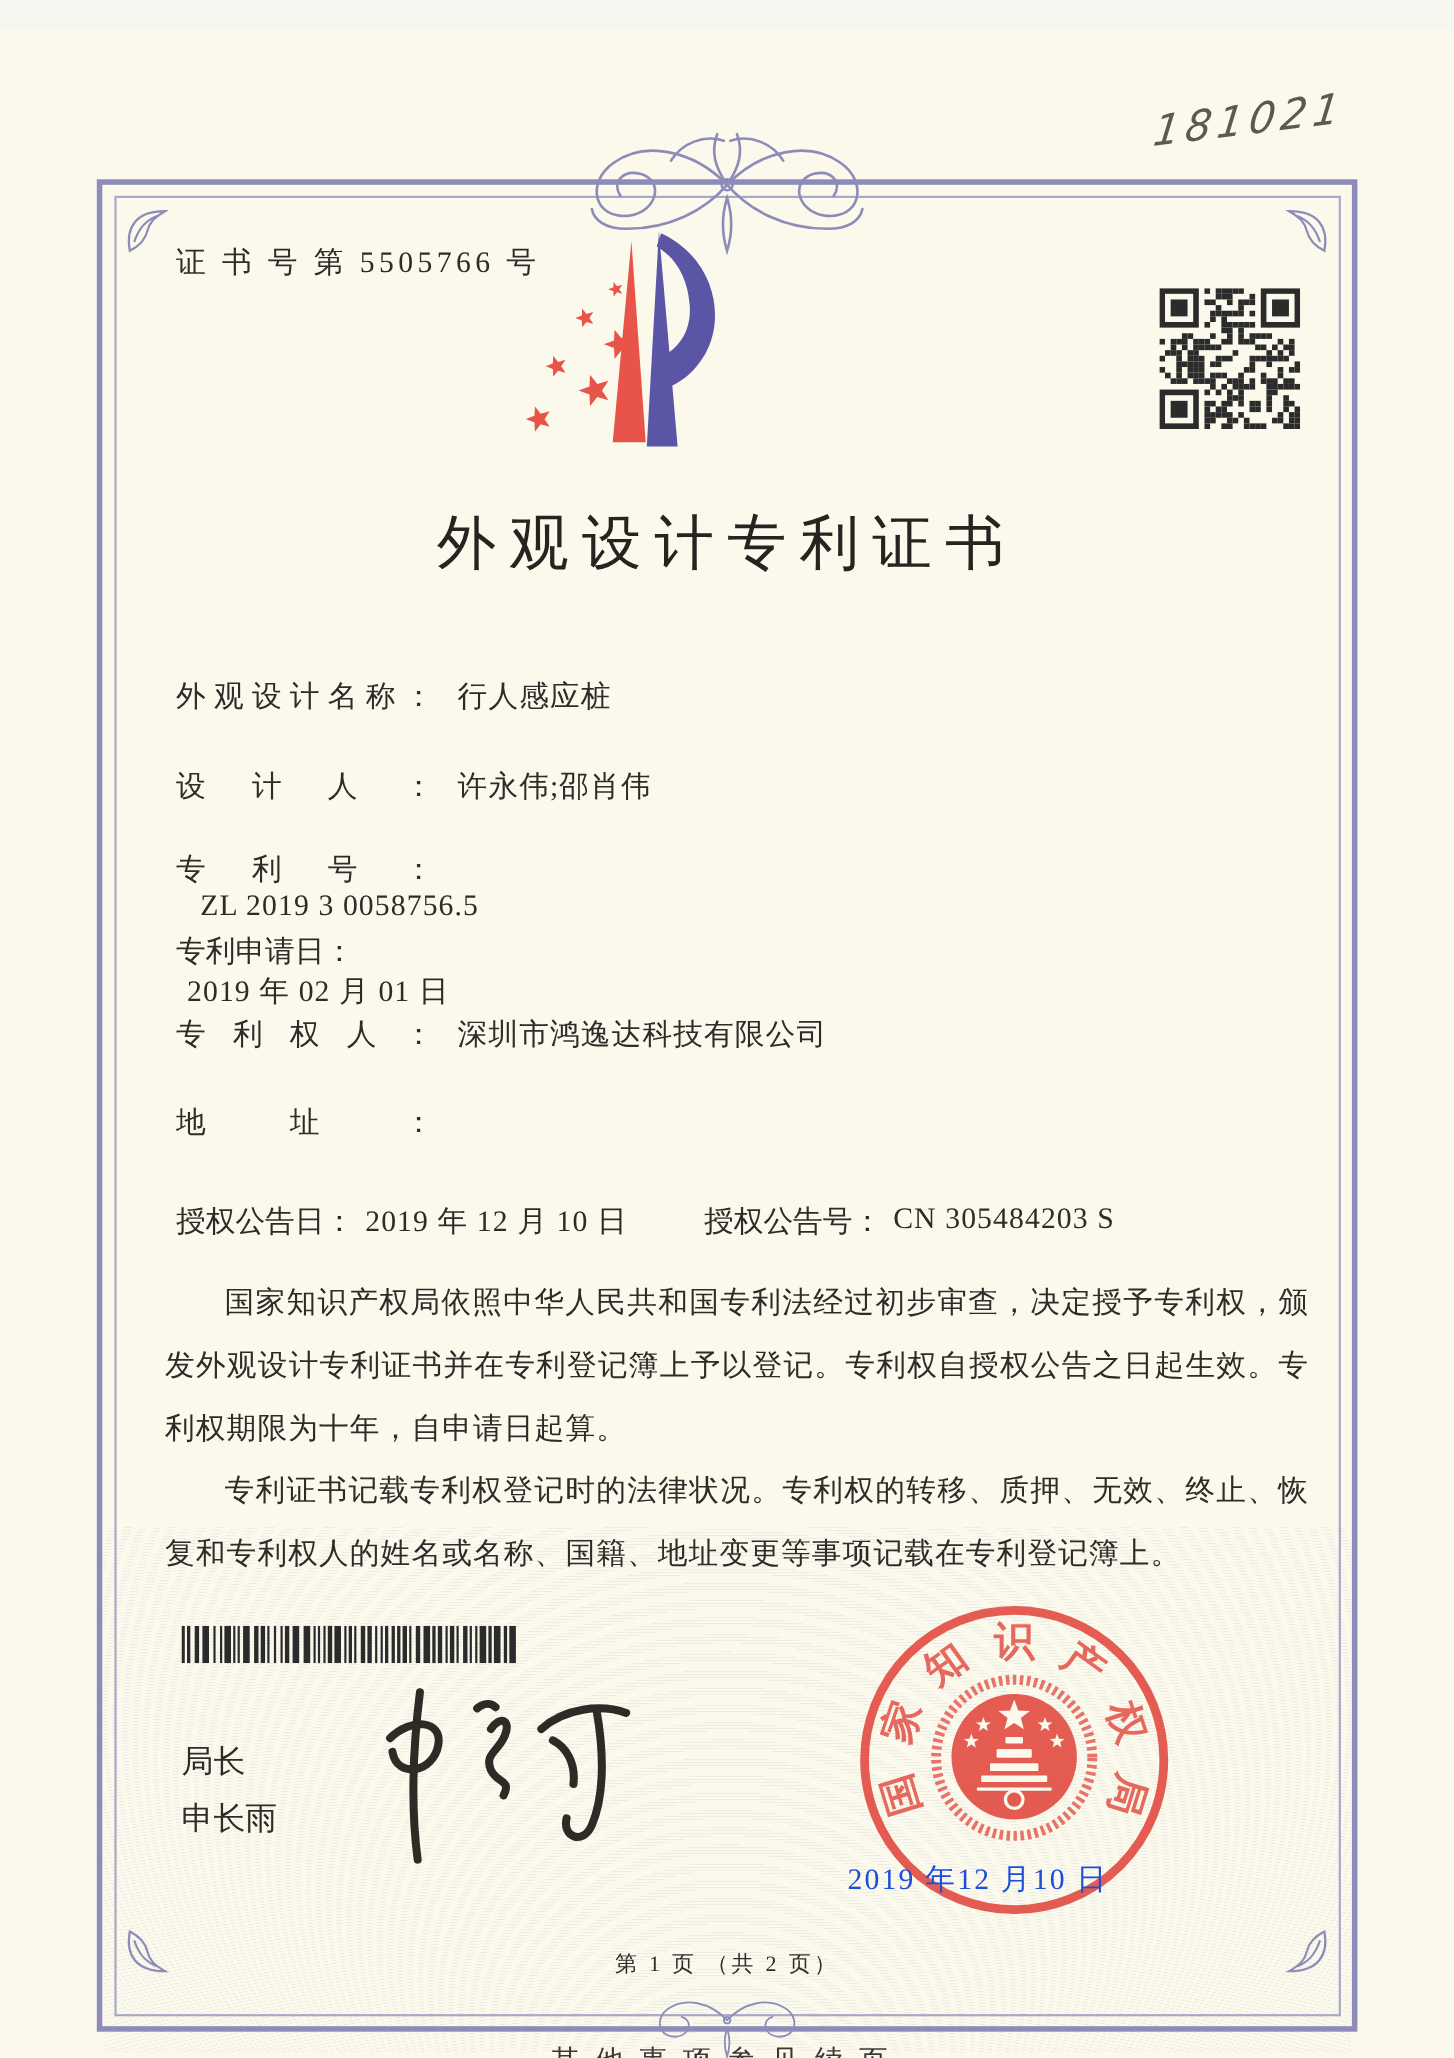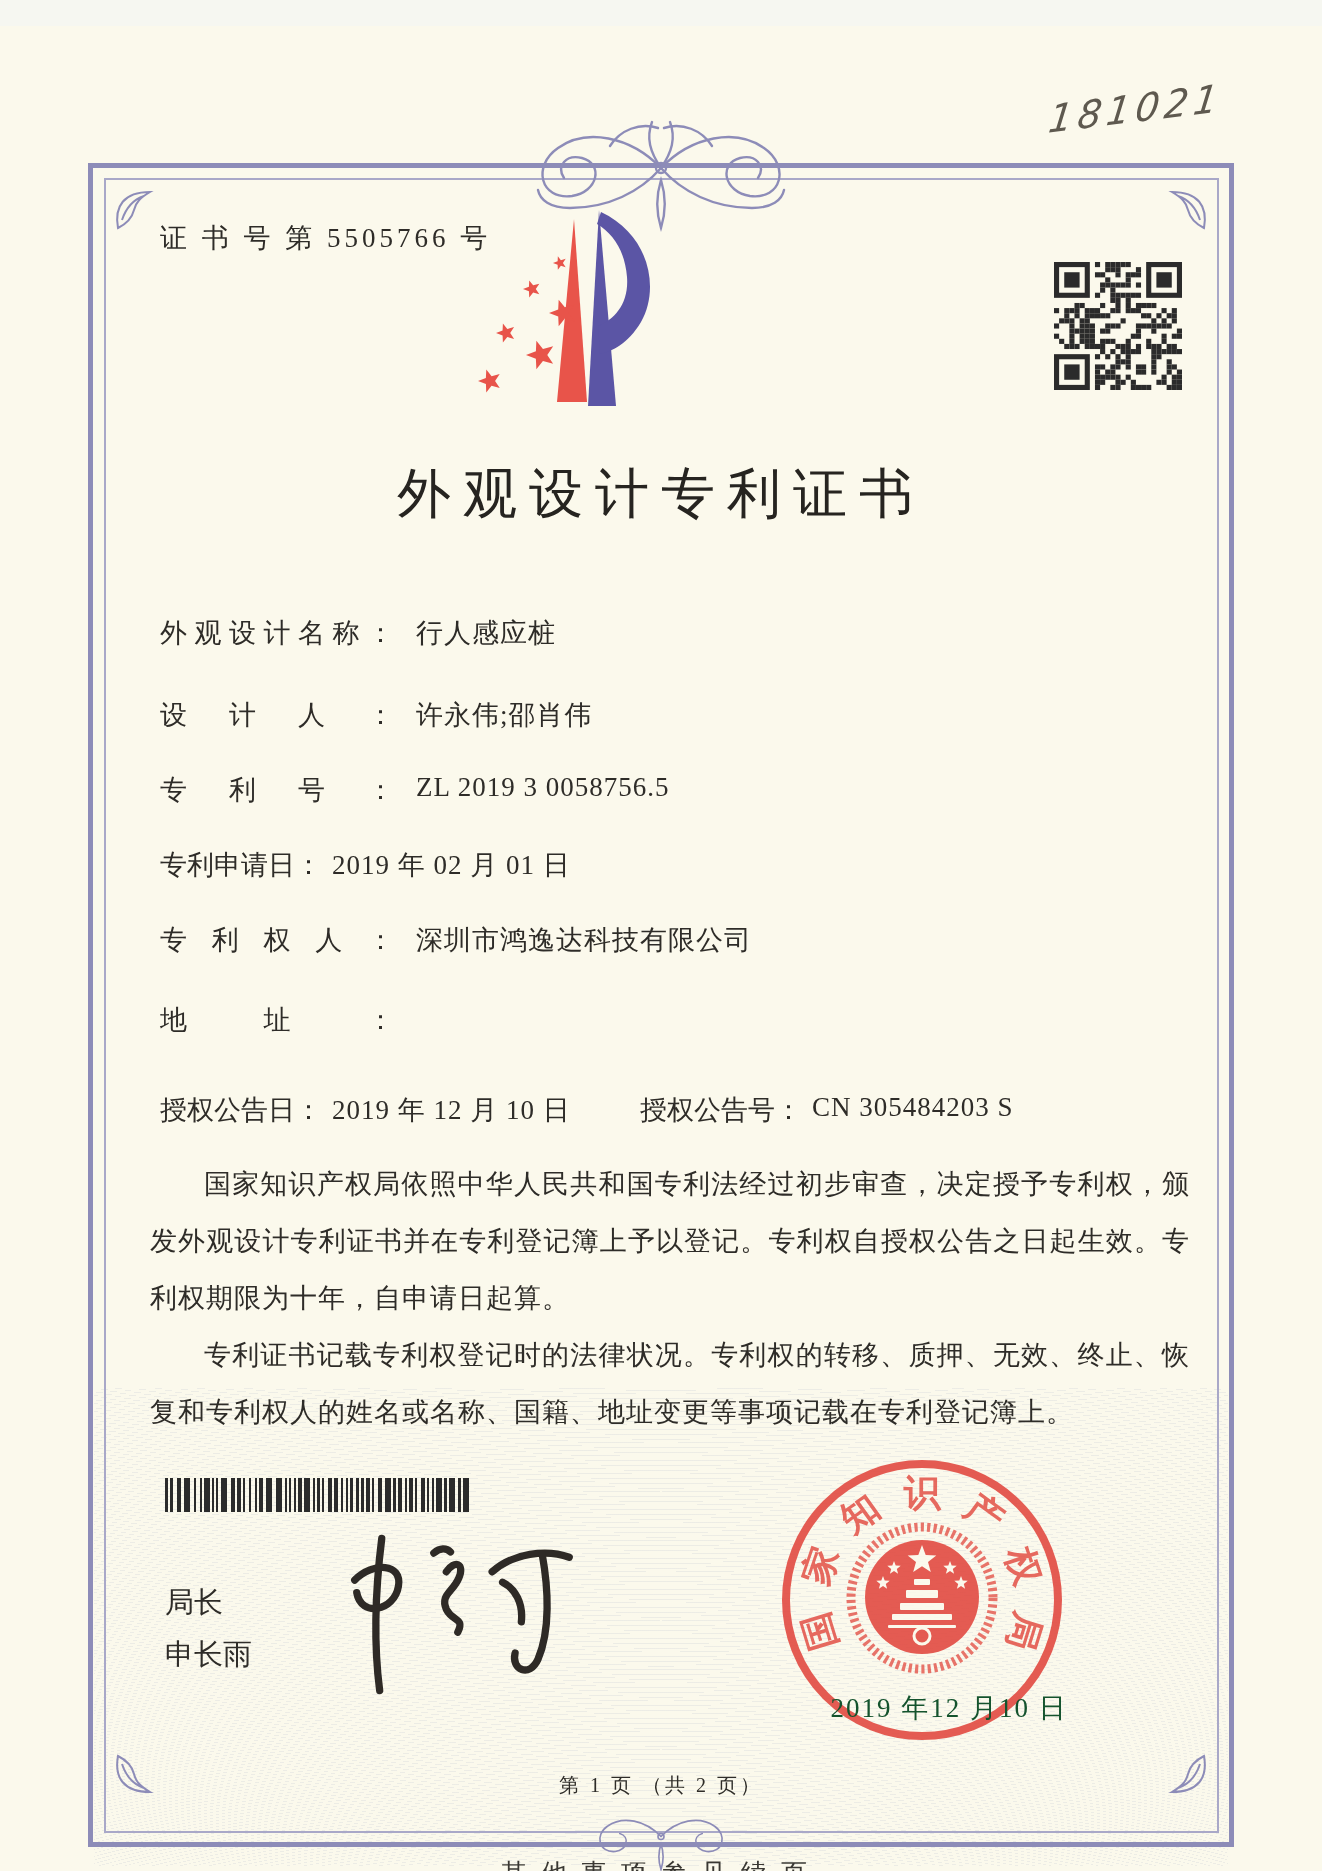--- a/index.html
+++ b/index.html
@@ -46,34 +46,34 @@
   .qr{position:absolute;left:1054px;top:262px;z-index:2;}
   .title{
     position:absolute;left:0;top:458px;width:100%;text-align:center;
     font-size:54px;font-weight:normal;letter-spacing:12px;z-index:2;color:#262420;
   }
   .field-row{position:absolute;left:160px;font-size:27px;z-index:2;display:flex;align-items:flex-start;}
   .flabel{display:inline-block;white-space:nowrap;}
   .flabel.spread{width:234px;text-align:justify;text-align-last:justify;}
   .fvalue{display:inline-block;margin-left:22px;letter-spacing:1px;}
   .fvalue.wrap{width:700px;word-break:break-all;line-height:42px;}
-  .row0{top:615px;align-items:center;} .row1{top:697px;justify-content:space-between;} .row2{top:772px;} .row3{top:847px;}
+  .row0{top:615px;align-items:center;} .row1{top:697px;justify-content:space-between;} .row2{top:772px;flex-direction:column;} .row3{top:847px;flex-direction:column;}
   .row4{top:922px;} .rowaddr{top:1002px;} .rowgrant{top:1092px;}
   .grant2{position:absolute;left:480px;top:0;display:flex;white-space:nowrap;}
   .body-text{position:absolute;left:150px;top:1156px;width:1040px;font-size:27px;line-height:57px;z-index:2;}
   .body-text p{text-indent:2em;text-align:justify;letter-spacing:1px;}
   .barcode{position:absolute;left:165px;top:1478px;z-index:2;}
   .director{position:absolute;left:165px;top:1576px;font-size:29px;line-height:52px;z-index:2;}
   .signature{position:absolute;left:338px;top:1522px;z-index:2;}
   .seal{position:absolute;left:772px;top:1448px;z-index:2;}
   .seal-char{font-family:"Liberation Serif","DejaVu Serif",serif;font-size:37px;font-weight:bold;
     fill:var(--seal-red);text-anchor:middle;dominant-baseline:central;opacity:.92;}
   .seal-date{
-    position:absolute;left:804px;top:1690px;width:290px;text-align:center;
-    font-size:27px;color:#14532d;letter-spacing:2px;z-index:3;
+    position:absolute;left:744px;top:1690px;width:290px;text-align:center;
+    font-size:27px;color:#1d4ed8;letter-spacing:2px;z-index:3;
   }
   .footer{position:absolute;left:0;top:1772px;width:100%;text-align:center;font-size:20px;letter-spacing:3px;z-index:2;}
   .clipped-next{position:absolute;left:0;top:1856px;width:100%;text-align:center;font-size:26px;letter-spacing:14px;color:#3a3833;z-index:2;}
 </style>
 </head>
 <body>
 
 <div class="page">
 
   <div class="scan-band"></div>

